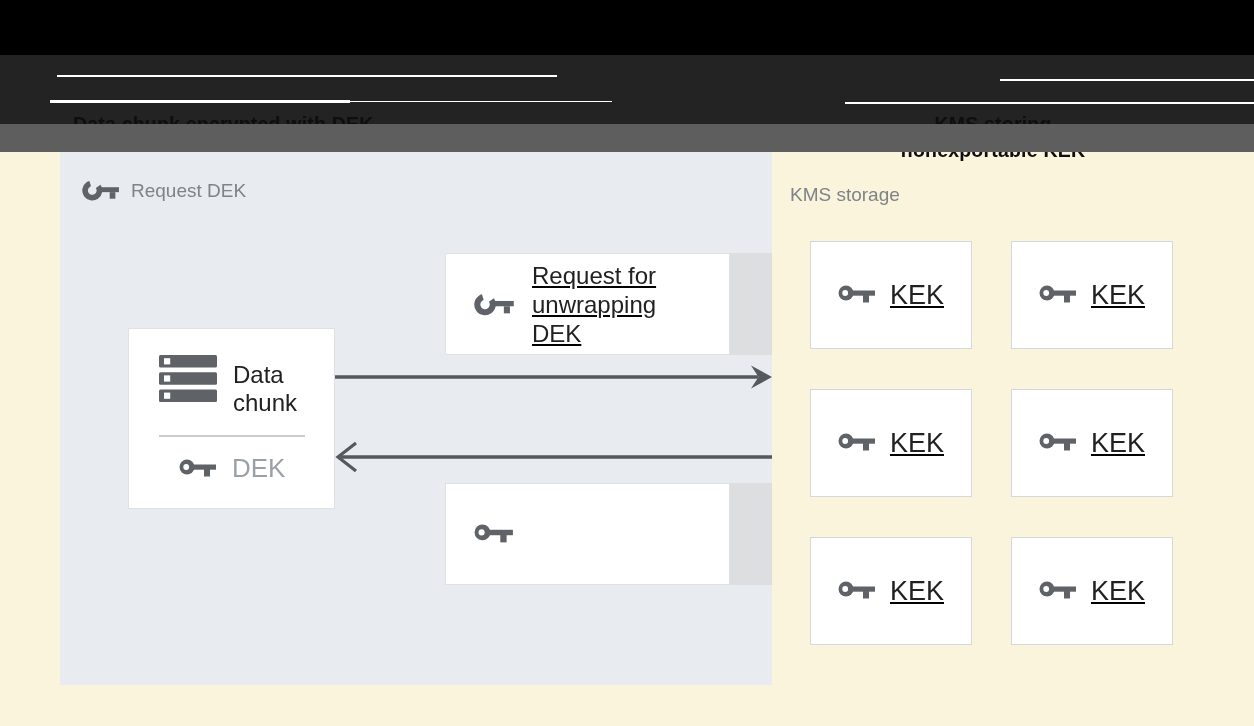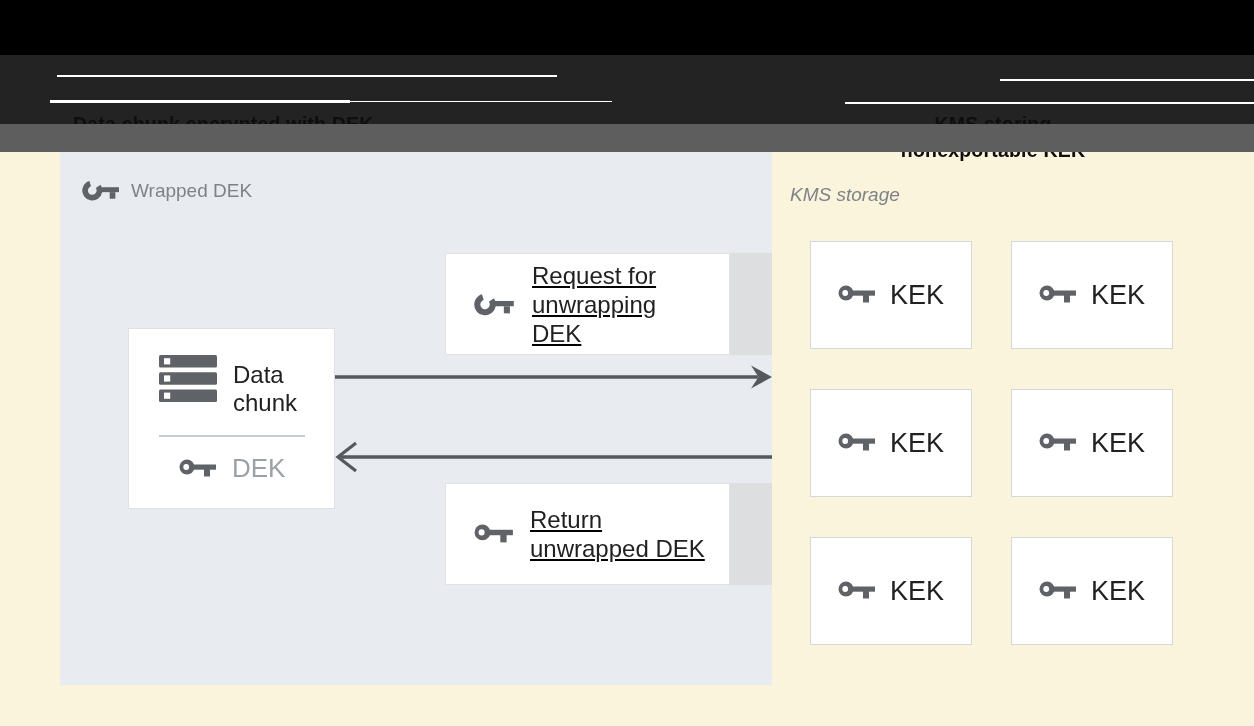--- a/index.html
+++ b/index.html
@@ -16,21 +16,21 @@
   .gl1{left:57px;top:75px;width:500px;height:2px;}
   .gl2{left:50px;top:100px;width:300px;height:3px;}
   .gl2b{left:350px;top:101px;width:262px;height:1px;}
   .gl3{left:1000px;top:79px;width:254px;height:2px;}
   .gl4{left:845px;top:102px;width:409px;height:2px;}
 
   
   .panel{position:absolute;left:60px;top:152px;width:712px;height:533px;background:#E8EBEF;}
   .panel-label{position:absolute;left:22px;top:26px;display:flex;align-items:center;gap:10px;}
   .panel-label .txt{color:#7E8388;font-size:19px;}
-  .kms-label{position:absolute;left:790px;top:184px;color:#7E8388;font-size:19px;font-style:italic;}
+  .kms-label{position:absolute;left:790px;top:184px;color:#7E8388;font-size:19px;}
 
   .card{position:absolute;background:#fff;border:1px solid #DFE1E4;box-sizing:border-box;text-decoration:underline;}
   .dc-card{left:68px;top:176px;width:207px;height:181px;}
   .dc-icon{position:absolute;left:30px;top:26px;}
   .dc-title{position:absolute;left:104px;top:24px;width:86px;font-size:24px;line-height:28px;color:#212121;margin-top:8px;}
   .dc-divider{position:absolute;left:30px;top:106px;width:146px;height:2px;background:#C9CCCF;}
   .dc-dek{position:absolute;left:50px;top:124px;display:flex;align-items:center;gap:15px;}
   .dc-dek .txt{color:#9AA0A6;font-size:26px;}
 
   .msg-card{left:385px;width:285px;height:102px;display:flex;align-items:center;}
@@ -38,21 +38,21 @@
   .ret-card{top:331px;}
   .msg-card .ic{margin-left:28px;flex:0 0 auto;}
   .msg-card .txt{margin-left:16px;font-size:24px;line-height:29px;color:#212121;width:180px;}
   .shadow-strip{position:absolute;width:43px;height:102px;background:#DCDEE0;left:669px;}
   .req-shadow{top:101px;}
   .ret-shadow{top:331px;}
 
   .arrows{position:absolute;left:0;top:0;width:712px;height:533px;}
 
   
-  .kek-grid{position:absolute;left:810px;top:241px;display:grid;grid-template-columns:162px 162px;grid-auto-rows:108px;column-gap:39px;row-gap:40px;}
+  .kek-grid{position:absolute;left:810px;top:241px;display:grid;grid-template-columns:162px 162px;grid-auto-rows:108px;column-gap:39px;row-gap:40px;text-decoration:underline;}
   .kek-card{background:#fff;border:1px solid #D5D8DB;box-sizing:border-box;display:flex;align-items:center;justify-content:center;gap:14px;}
   .kek-card .txt{font-size:27px;color:#212121;}
 </style>
 </head>
 <body>
 
 <svg width="0" height="0" style="position:absolute">
   <defs>
 
     <g id="key-solid">
@@ -98,21 +98,21 @@
   <div class="glitch gl3"></div>
   <div class="glitch gl4"></div>
   <div class="hdr-gray"></div>
 
   <div class="panel">
 
     <div class="panel-label">
       <svg width="39" height="25" viewBox="0 0 38 24">
           <use href="#key-wrapped"></use>
         </svg>
-      <span class="txt">Wrapped DEK</span>
+      <span class="txt">Request DEK</span>
     </div>
 
     <div class="card dc-card">
       <svg class="dc-icon" width="58" height="47" viewBox="0 0 58 47">
           <use href="#stack"></use>
         </svg>
       <div class="dc-title">Data chunk</div>
       <div class="dc-divider"></div>
       <div class="dc-dek">
         <svg width="38" height="20" viewBox="0 0 38 20">
@@ -128,21 +128,20 @@
           <use href="#key-wrapped"></use>
         </svg>
       <div class="txt">Request for unwrapping DEK</div>
     </div>
 
     <div class="shadow-strip ret-shadow"></div>
     <div class="card msg-card ret-card">
       <svg class="ic" width="40" height="21" viewBox="0 0 38 20">
           <use href="#key-solid"></use>
         </svg>
-      <div class="txt">Return unwrapped DEK</div>
     </div>
 
     <svg class="arrows" viewBox="0 0 712 533">
       <g stroke="#55585C" fill="#55585C">
         <line x1="275" y1="225" x2="698" y2="225" stroke-width="3.6"></line>
         <path d="M 691 213.5 L 712 225 L 691 236.5 L 698.5 225 Z" stroke="none"></path>
       </g>
       <g stroke="#55585C" fill="none">
         <line x1="281" y1="305" x2="712" y2="305" stroke-width="3.6"></line>
         <polyline points="296,291 278,305 296,319" stroke-width="3.2"></polyline>

